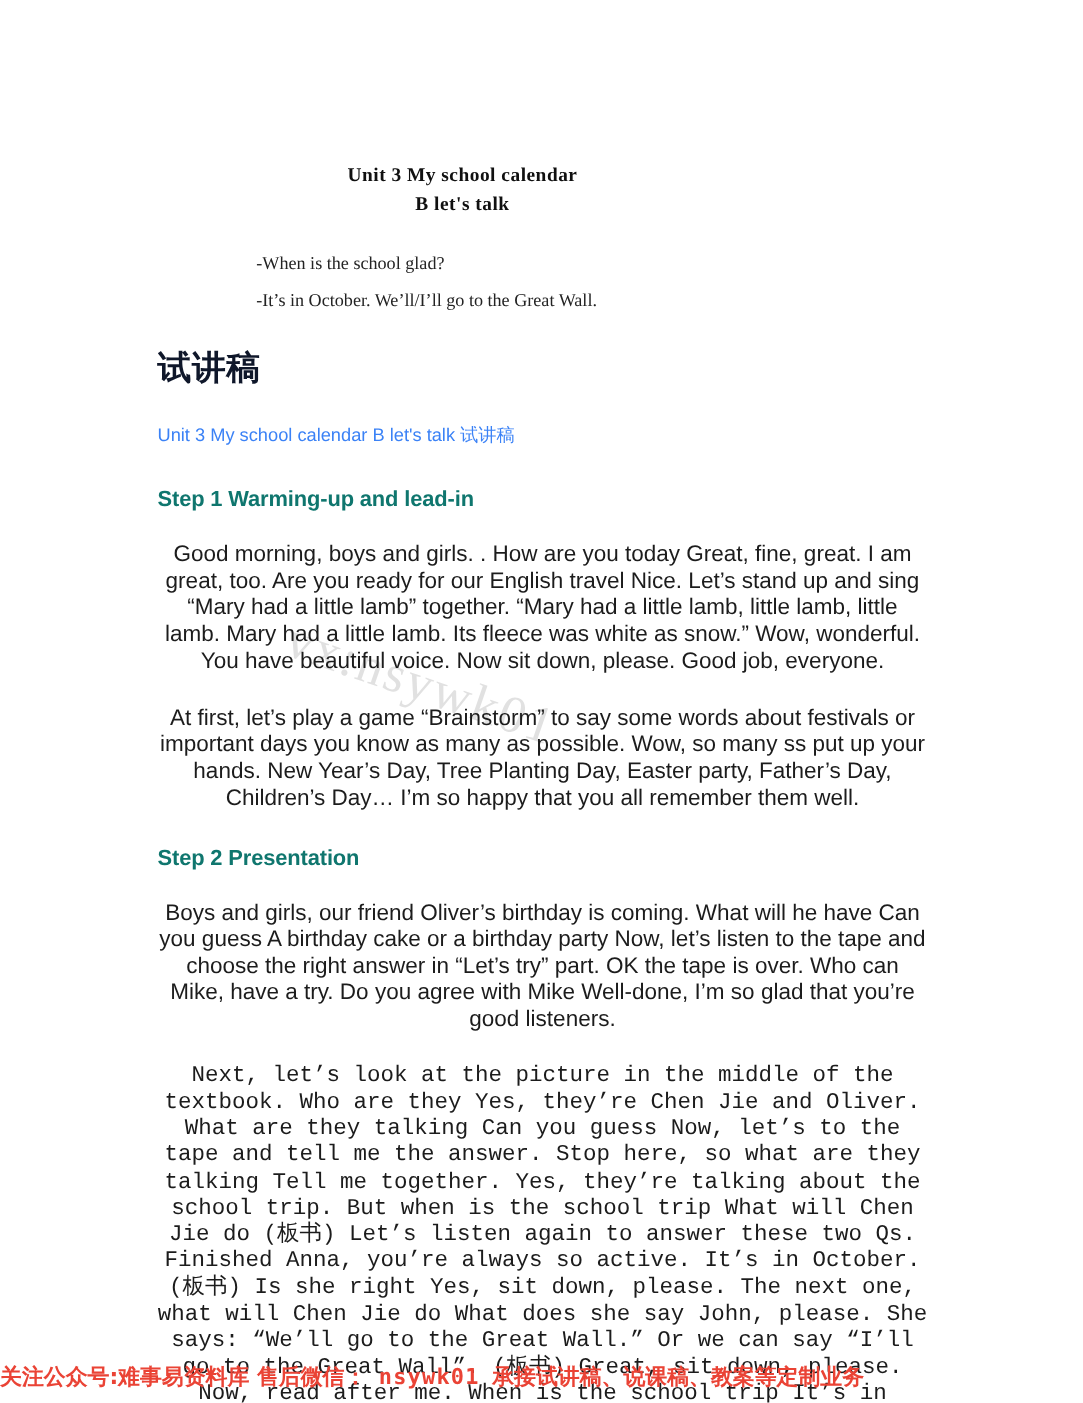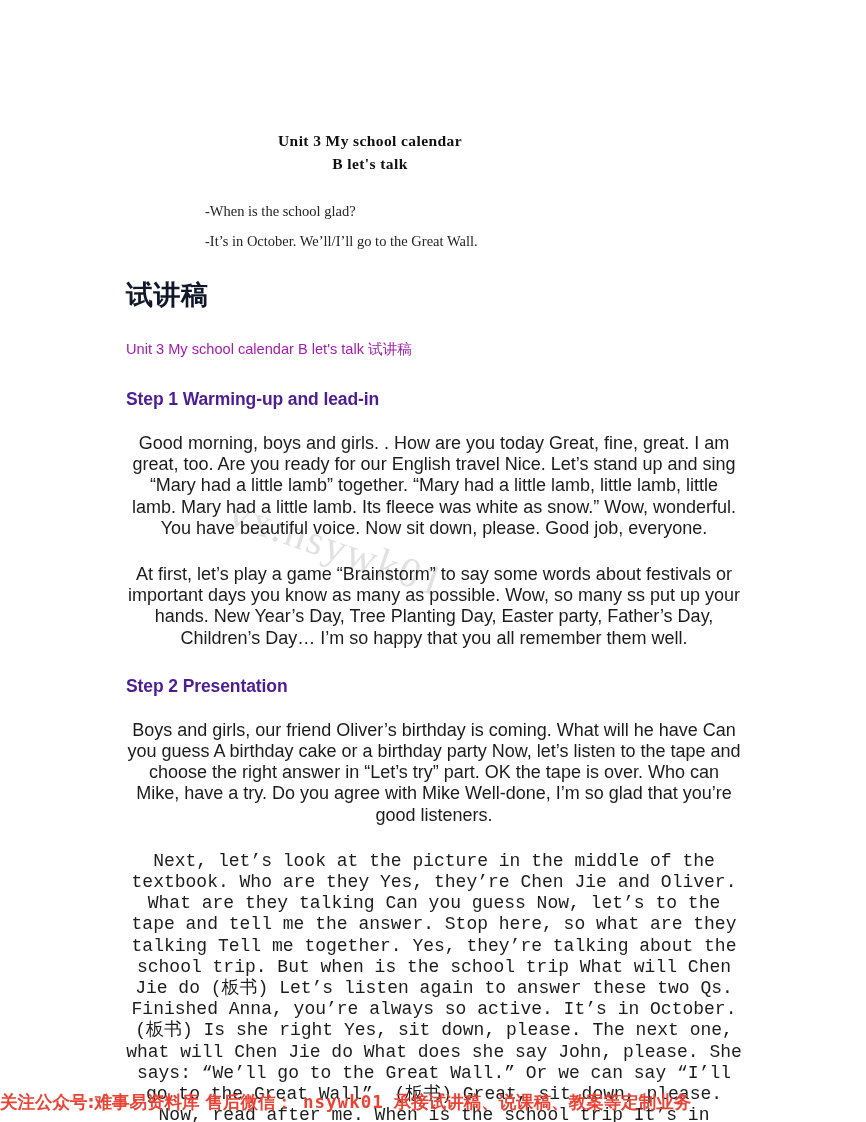--- a/index.html
+++ b/index.html
@@ -68,29 +68,29 @@
     line-height: 34px;
     margin: 0 0 26px 0;
     color: #0f172a;
     letter-spacing: 0.5px;
   }
 
   p.lede {
     font-size: 14.6px;
     line-height: 22px;
     margin: 0 0 27px 0;
-    color: #a21caf;
+    color: #3b82f6;
   }
 
   h2.step {
     font-size: 17.5px;
     font-weight: bold;
     line-height: 24px;
     margin: 0 0 22px 0;
-    color: #4c1d95;
+    color: #0f766e;
     letter-spacing: -0.1px;
   }
 
   p.body {
     font-size: 18px;
     line-height: 21.2px;
     margin: 0 0 25px 0;
     color: #1c1c1c;
     text-align: center;
   }

